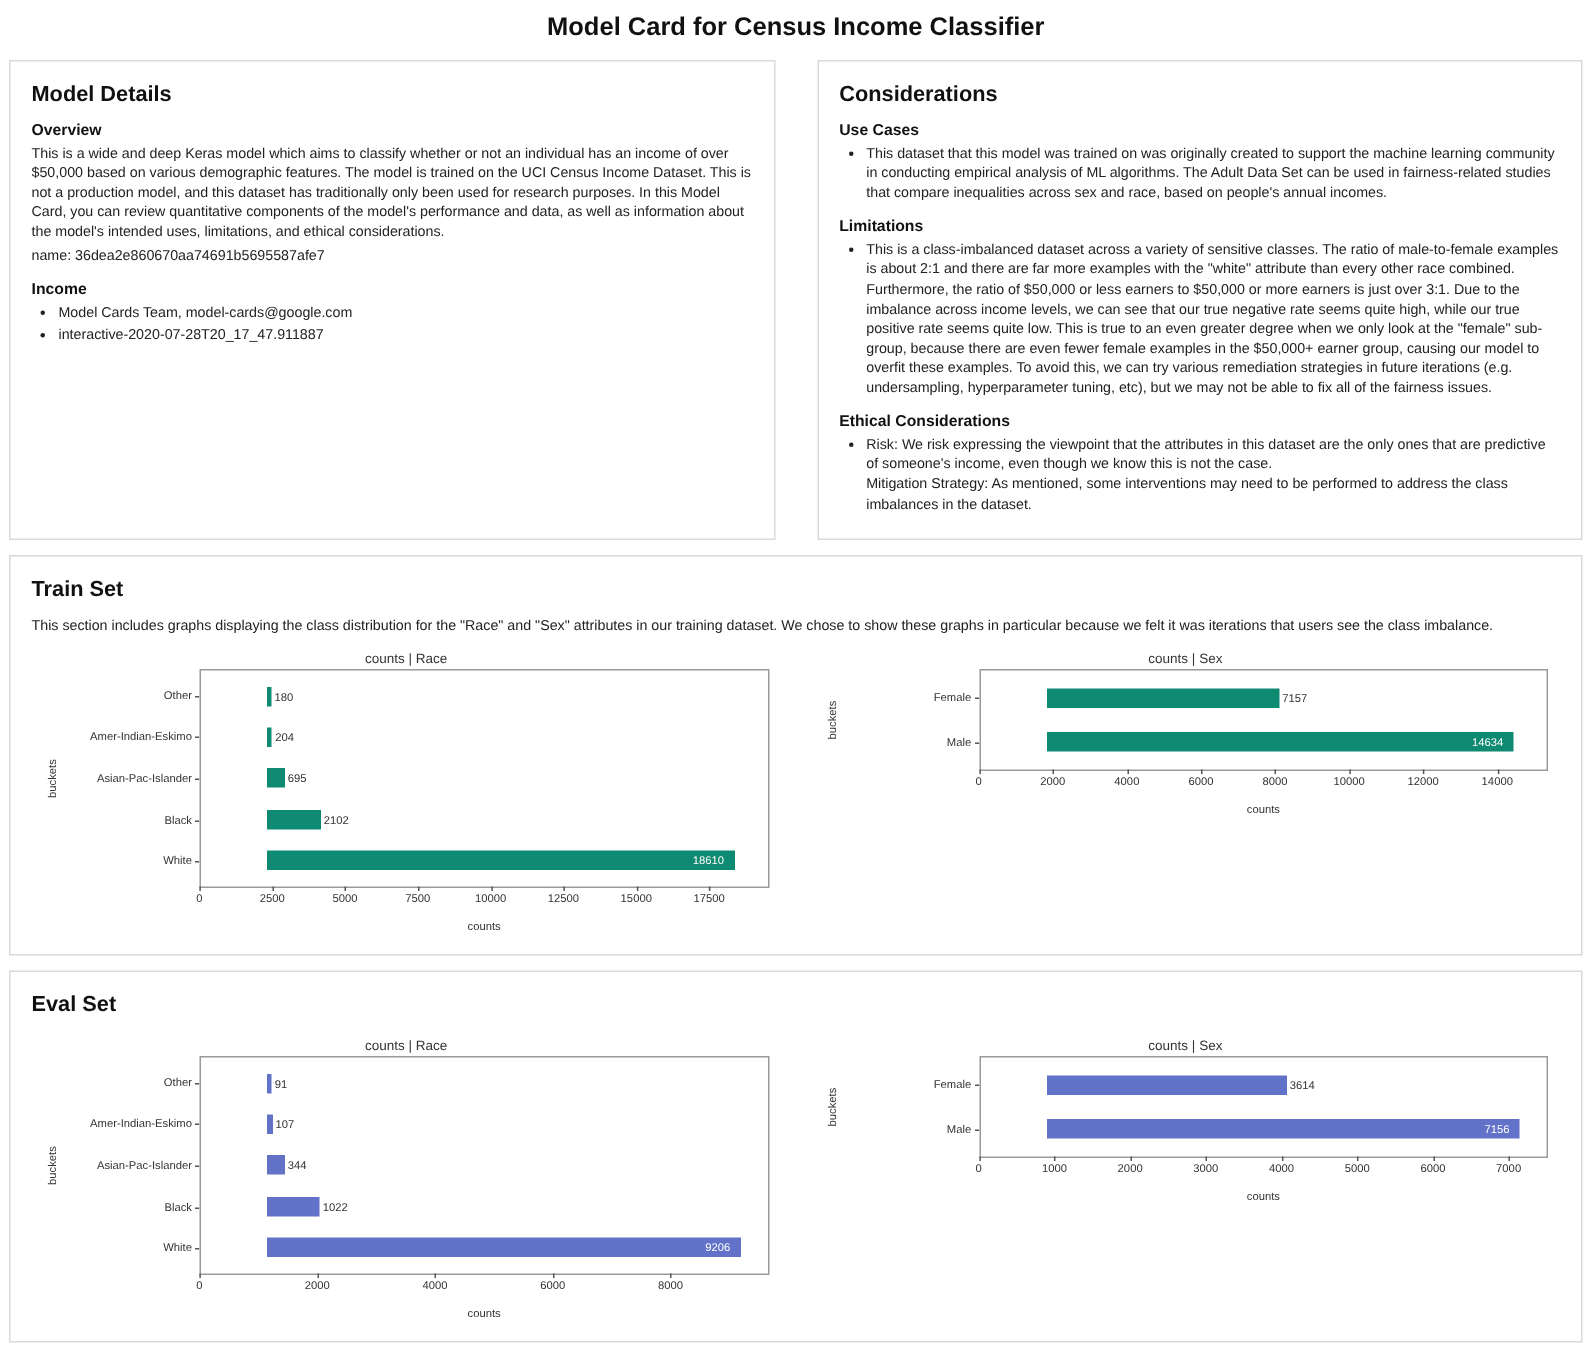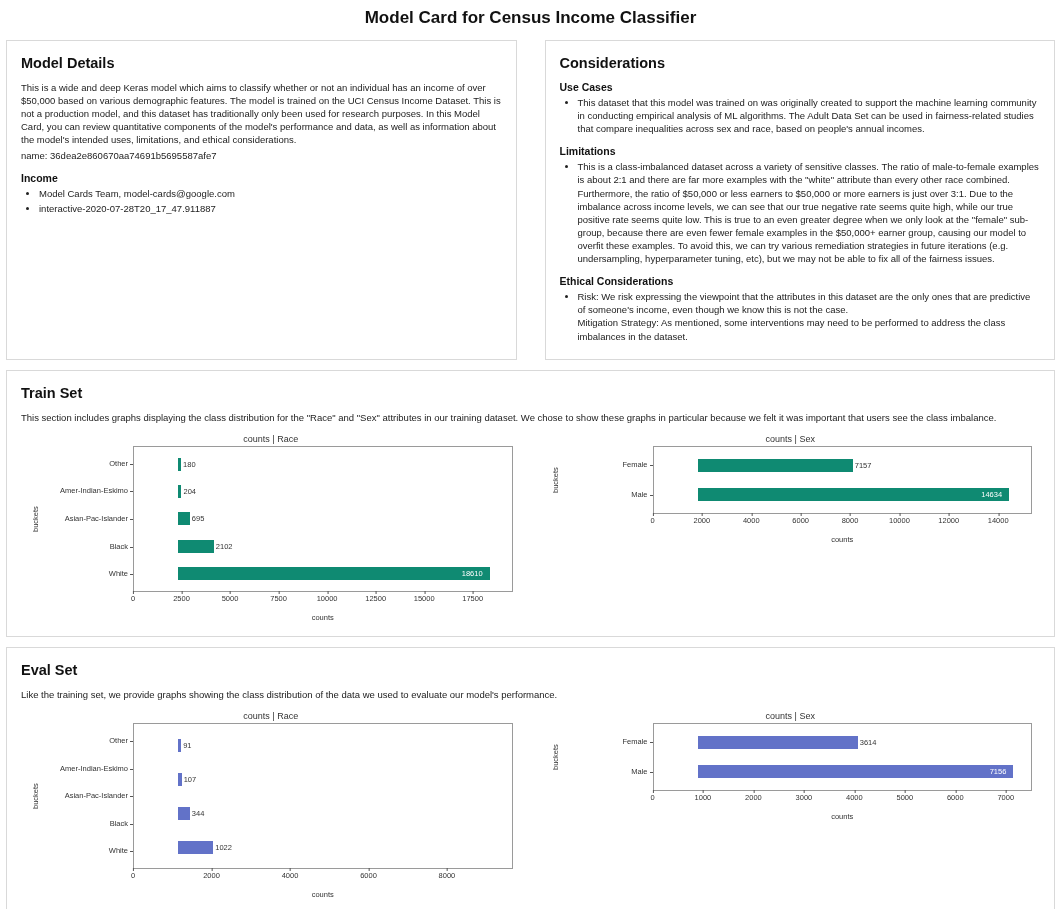--- a/index.html
+++ b/index.html
@@ -205,20 +205,21 @@
 </style>
 </head>
 <body>
 
 <div class="page-title">Model Card for Census Income Classifier</div>
 
 <div class="row">
   <div class="card half">
     <div class="card-title">Model Details</div>
 
+    <div class="sub-title">Overview</div>
     <p class="body-text">This is a wide and deep Keras model which aims to classify whether or not an individual has an income of over $50,000 based on various demographic features. The model is trained on the UCI Census Income Dataset. This is not a production model, and this dataset has traditionally only been used for research purposes. In this Model Card, you can review quantitative components of the model's performance and data, as well as information about the model's intended uses, limitations, and ethical considerations.</p>
 
     <p class="body-text">name: 36dea2e860670aa74691b5695587afe7</p>
 
     <div class="sub-title">Income</div>
     <ul class="bullets">
       <li>Model Cards Team, model-cards@google.com</li>
     </ul>
 
     <ul class="bullets">
@@ -243,21 +244,21 @@
     <ul class="bullets">
       <li style="white-space:pre-line">Risk: We risk expressing the viewpoint that the attributes in this dataset are the only ones that are predictive of someone's income, even though we know this is not the case.
 Mitigation Strategy: As mentioned, some interventions may need to be performed to address the class imbalances in the dataset.</li>
     </ul>
   </div>
 </div>
 
 <div class="row">
   <div class="card full">
     <div class="card-title">Train Set</div>
-    <div class="section-desc">This section includes graphs displaying the class distribution for the "Race" and "Sex" attributes in our training dataset. We chose to show these graphs in particular because we felt it was important that users see the class imbalance.</div>
+    <div class="section-desc">This section includes graphs displaying the class distribution for the "Race" and "Sex" attributes in our training dataset. We chose to show these graphs in particular because we felt it was iterations that users see the class imbalance.</div>
     <div class="charts" id="train-charts">
         <div class="chart-wrap">
           <div class="chart-title">counts | Race</div>
           <div class="plot-outer">
             <div class="ylabel">buckets</div>
             <div class="ytick-col">
               <div class="ytick">Other</div>
               <div class="ytick">Amer-Indian-Eskimo</div>
               <div class="ytick">Asian-Pac-Islander</div>
               <div class="ytick">Black</div>
@@ -339,21 +340,20 @@
             </div>
           </div>
         </div>
       </div>
   </div>
 </div>
 
 <div class="row">
   <div class="card full">
     <div class="card-title">Eval Set</div>
-    <div class="section-desc">Like the training set, we provide graphs showing the class distribution of the data we used to evaluate our model's performance.</div>
     <div class="charts" id="eval-charts">
         <div class="chart-wrap">
           <div class="chart-title">counts | Race</div>
           <div class="plot-outer">
             <div class="ylabel">buckets</div>
             <div class="ytick-col">
               <div class="ytick">Other</div>
               <div class="ytick">Amer-Indian-Eskimo</div>
               <div class="ytick">Asian-Pac-Islander</div>
               <div class="ytick">Black</div>
@@ -369,20 +369,24 @@
                   <div class="bar" style="width: 1.10651%; background: rgb(98, 114, 200);"></div>
                   <div class="bar-label">107</div>
                 </div>
                 <div class="barline">
                   <div class="bar" style="width: 3.55739%; background: rgb(98, 114, 200);"></div>
                   <div class="bar-label">344</div>
                 </div>
                 <div class="barline">
                   <div class="bar" style="width: 10.5688%; background: rgb(98, 114, 200);"></div>
                   <div class="bar-label">1022</div>
+                </div>
+                <div class="barline">
+                  <div class="bar" style="width: 95.2017%; background: rgb(98, 114, 200);"></div>
+                  <div class="bar-label inside">9206</div>
                 </div>
               </div>
             </div>
           </div>
           <div class="xaxis">
             <div class="xaxis-spacer"></div>
             <div class="xticks xaxis-row">
               <div class="xtick" style="left: 0%;">0</div>
               <div class="xtick" style="left: 20.6825%;">2000</div>
               <div class="xtick" style="left: 41.365%;">4000</div>

